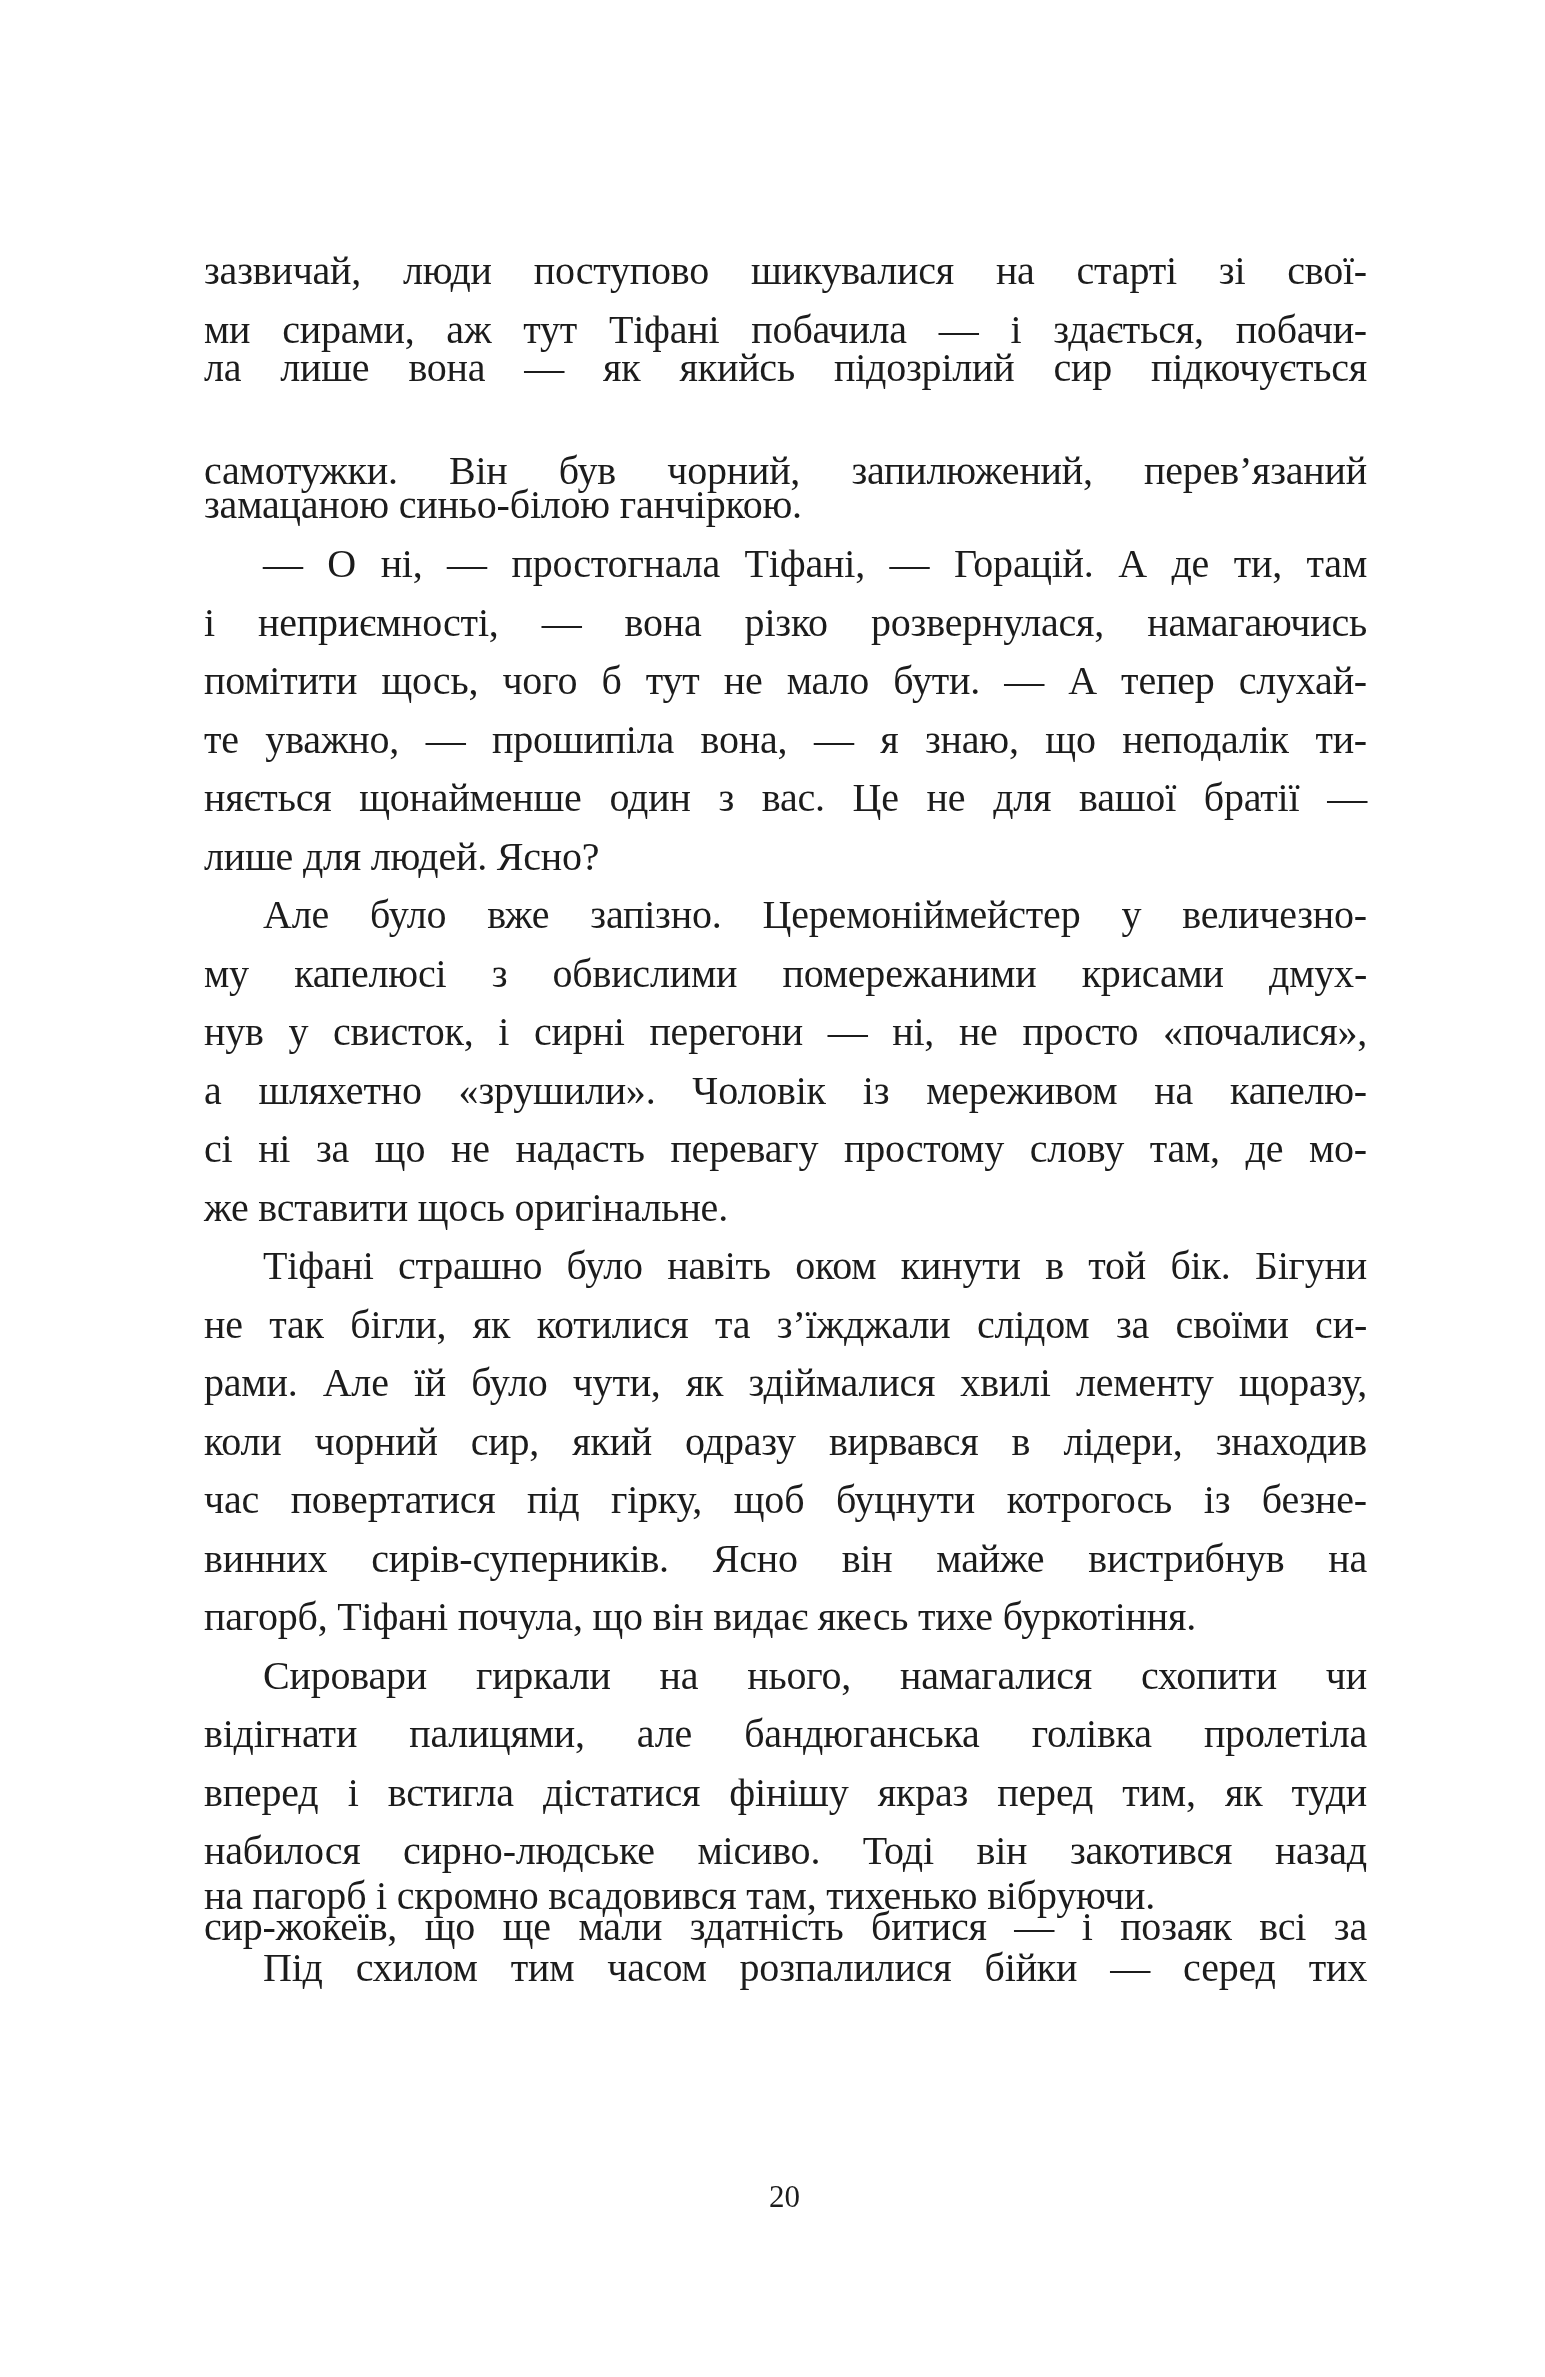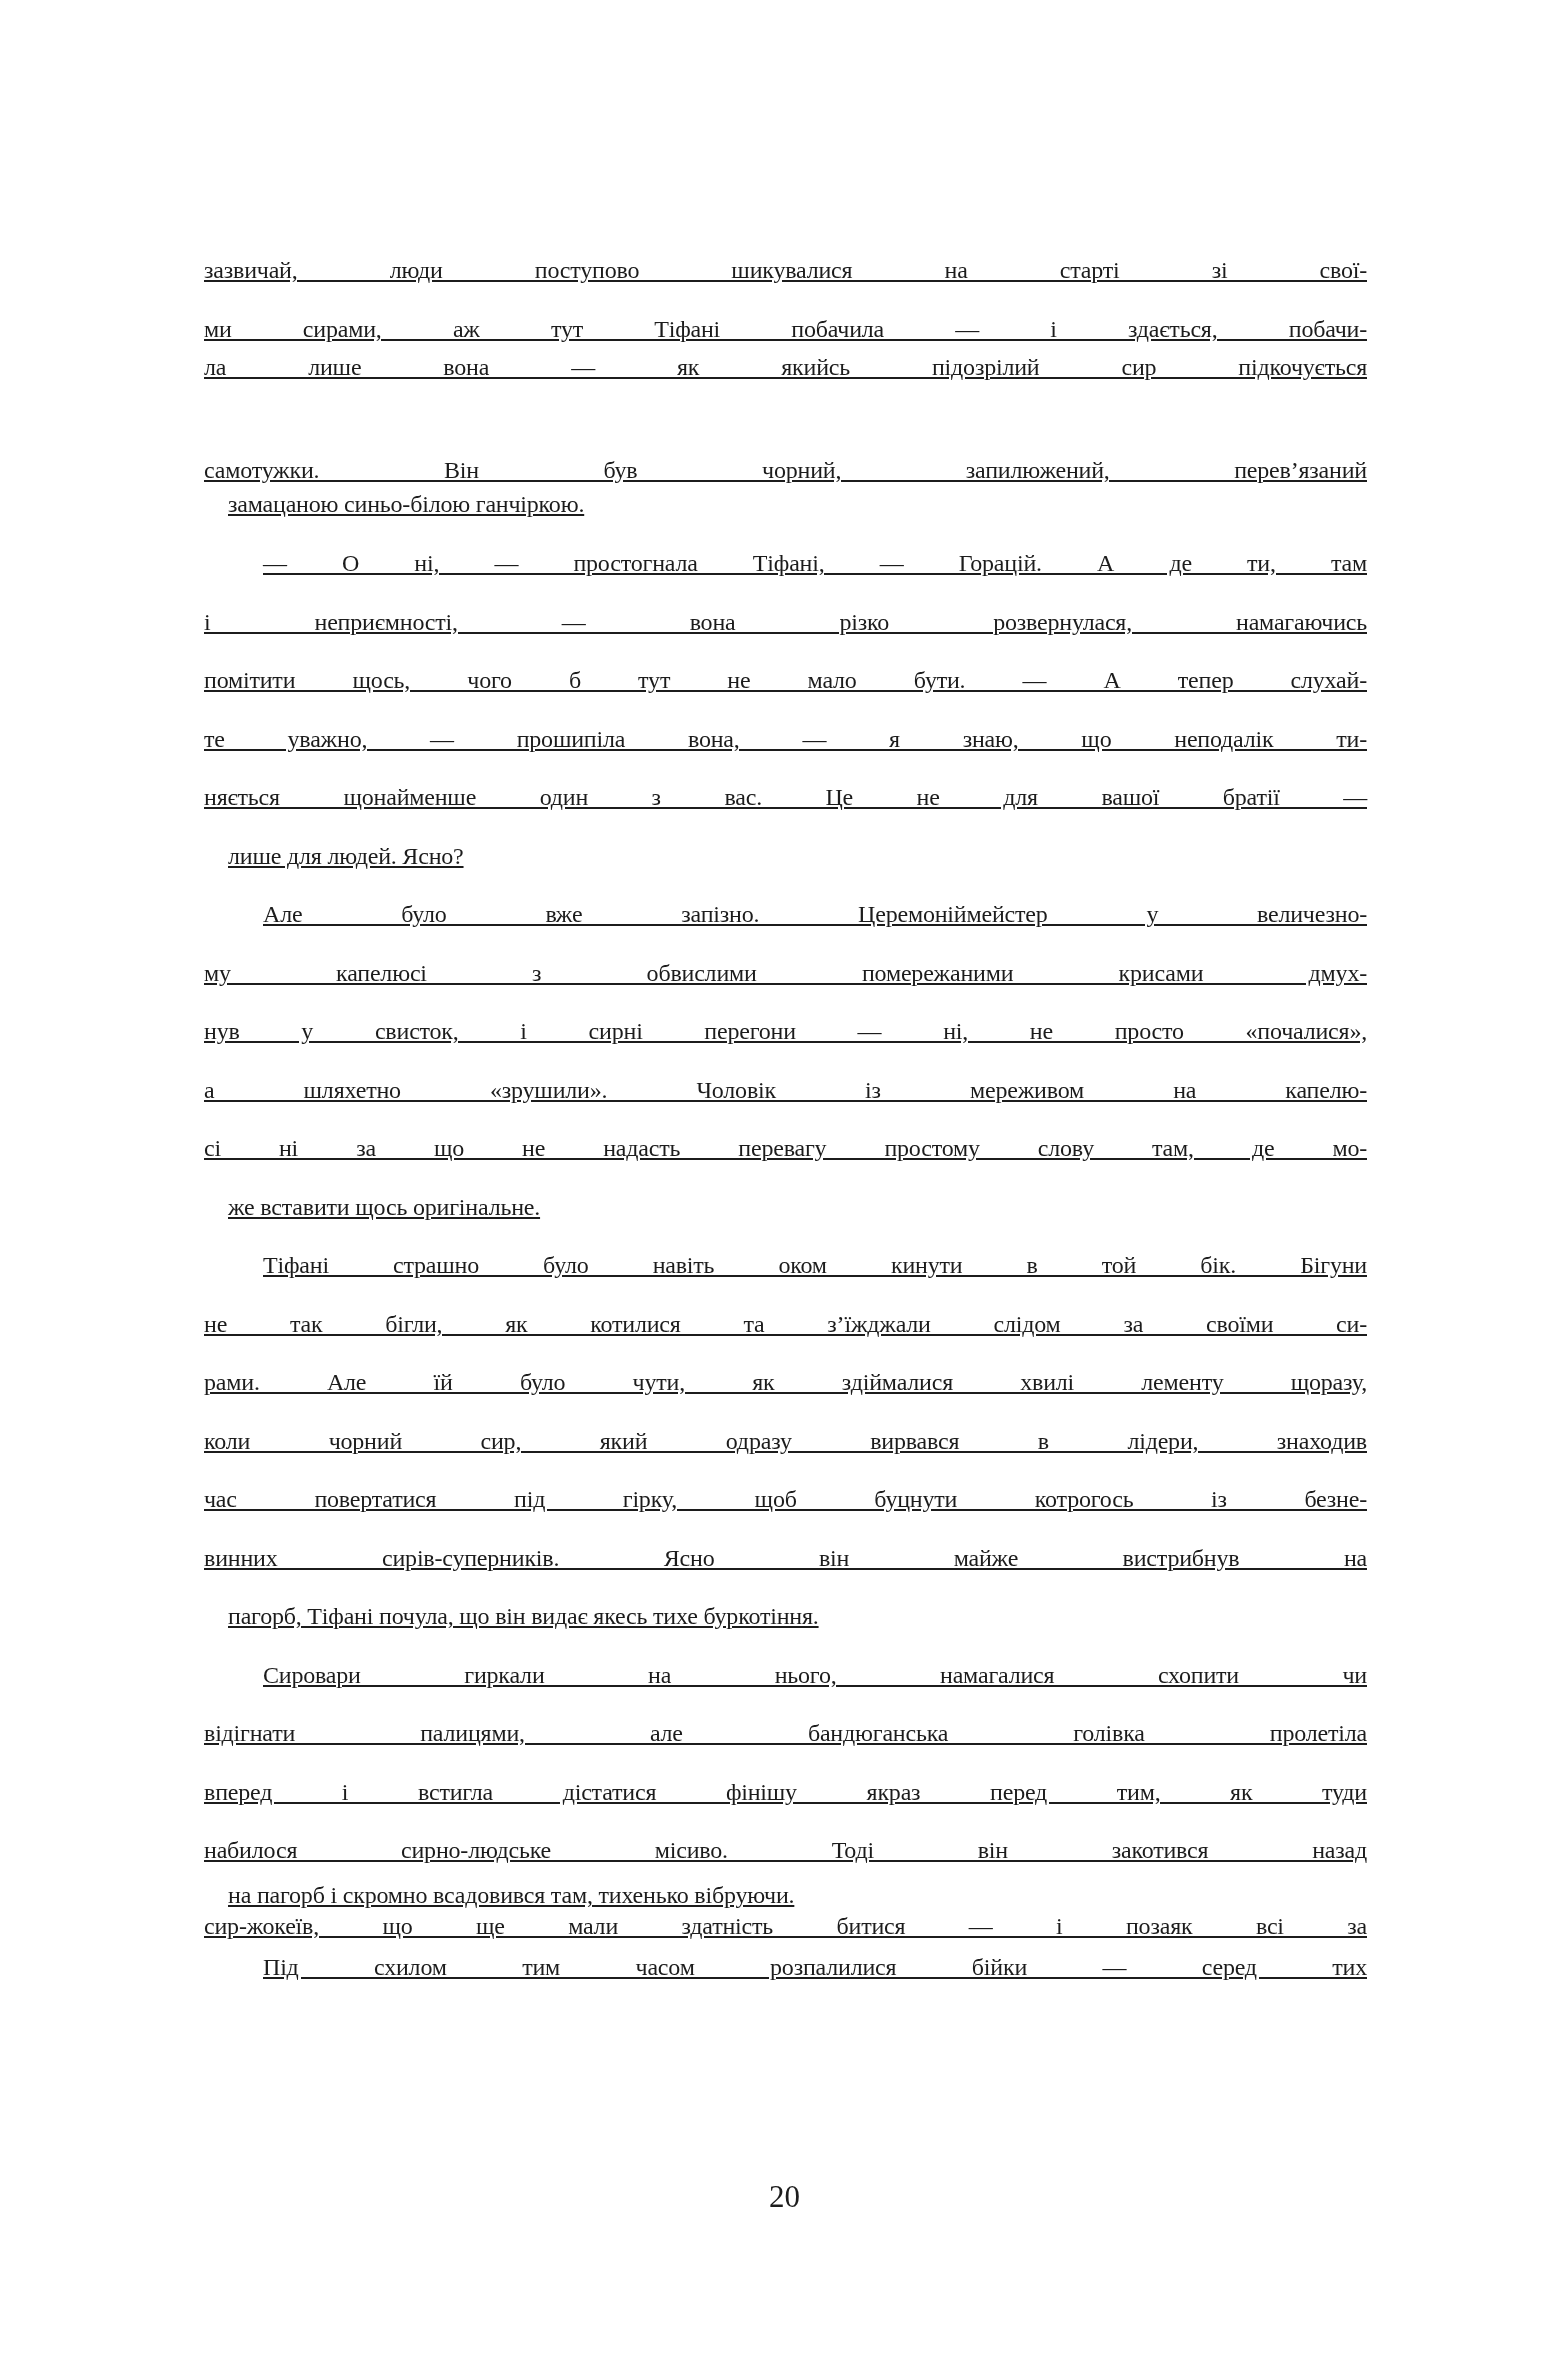--- a/index.html
+++ b/index.html
@@ -19,36 +19,34 @@
     position: absolute;
     left: 204px;
     top: 0;
     width: 1163px;
   }
   .line {
     position: absolute;
     left: 0;
     width: 1163px;
     height: 59px;
-    font-size: 24px;
+    font-size: 40px;
     line-height: 59px;
     white-space: nowrap;
     text-align: justify;
     text-align-last: justify;
     letter-spacing: -0.2px;
-    text-decoration: underline;
   }
   .line.indent {
     left: 59px;
     width: 1104px;
   }
   .line.last {
     text-align: left;
     text-align-last: left;
-    margin-left: 24px;
   }
   .page-number {
     position: absolute;
     left: 0;
     width: 1569px;
     top: 2177px;
     font-size: 31px;
     line-height: 39px;
     text-align: center;
     font-family: "Liberation Serif", "DejaVu Serif", serif;

